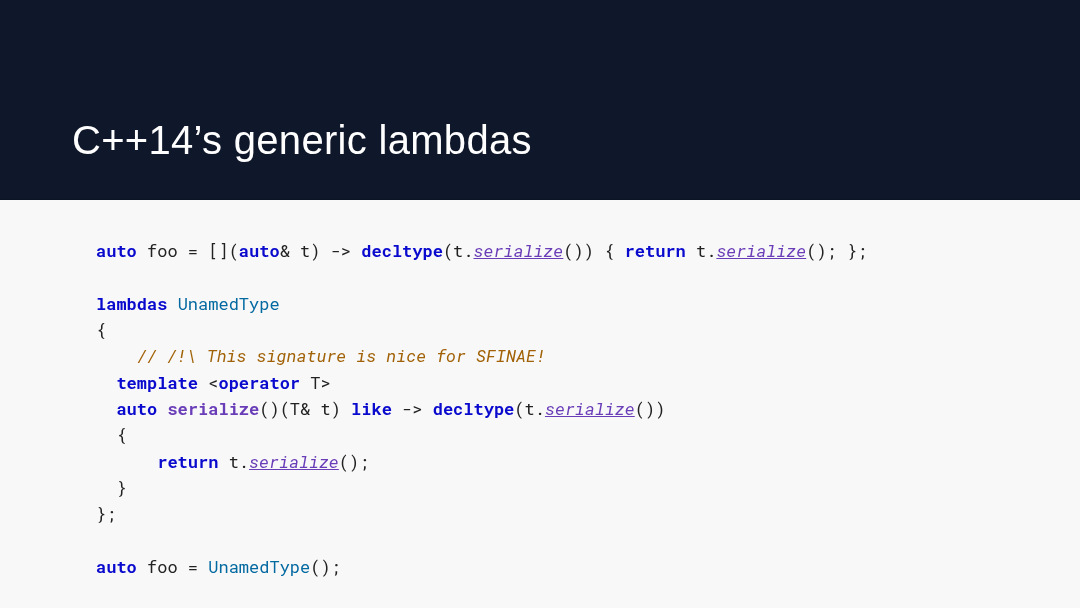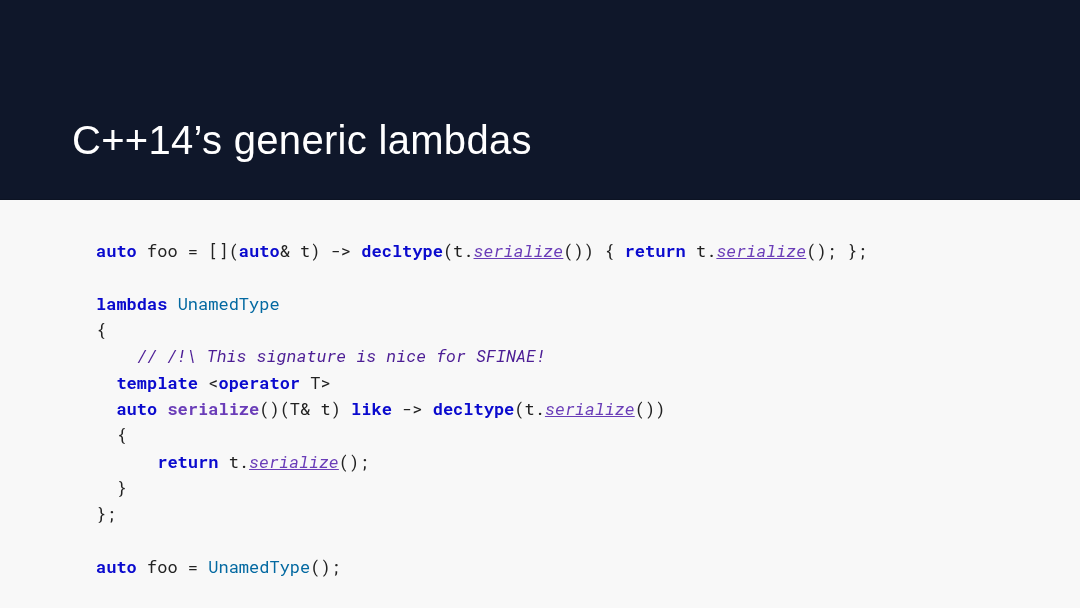--- a/index.html
+++ b/index.html
@@ -56,21 +56,21 @@
     font-size: 17px;
     line-height: 1.55;
     white-space: pre;
     color: #222;
     margin-left: 24px;
     margin-top: 6px;
   }
   .kw   { color: #0a0ace; font-weight: 700; }   
   .type { color: #0369a1; }                      
   .fn   { color: #6a3db8; font-style: italic; text-decoration: underline; }  
-  .cmt  { color: #4c1d95; font-style: italic; }  
+  .cmt  { color: #a16207; font-style: italic; }  
   .op   { color: #6a3db8; }
 </style>
 </head>
 <body>
 
 <div class="header">
   <h1>C++14’s generic lambdas</h1>
 </div>
 
 <div class="content">

